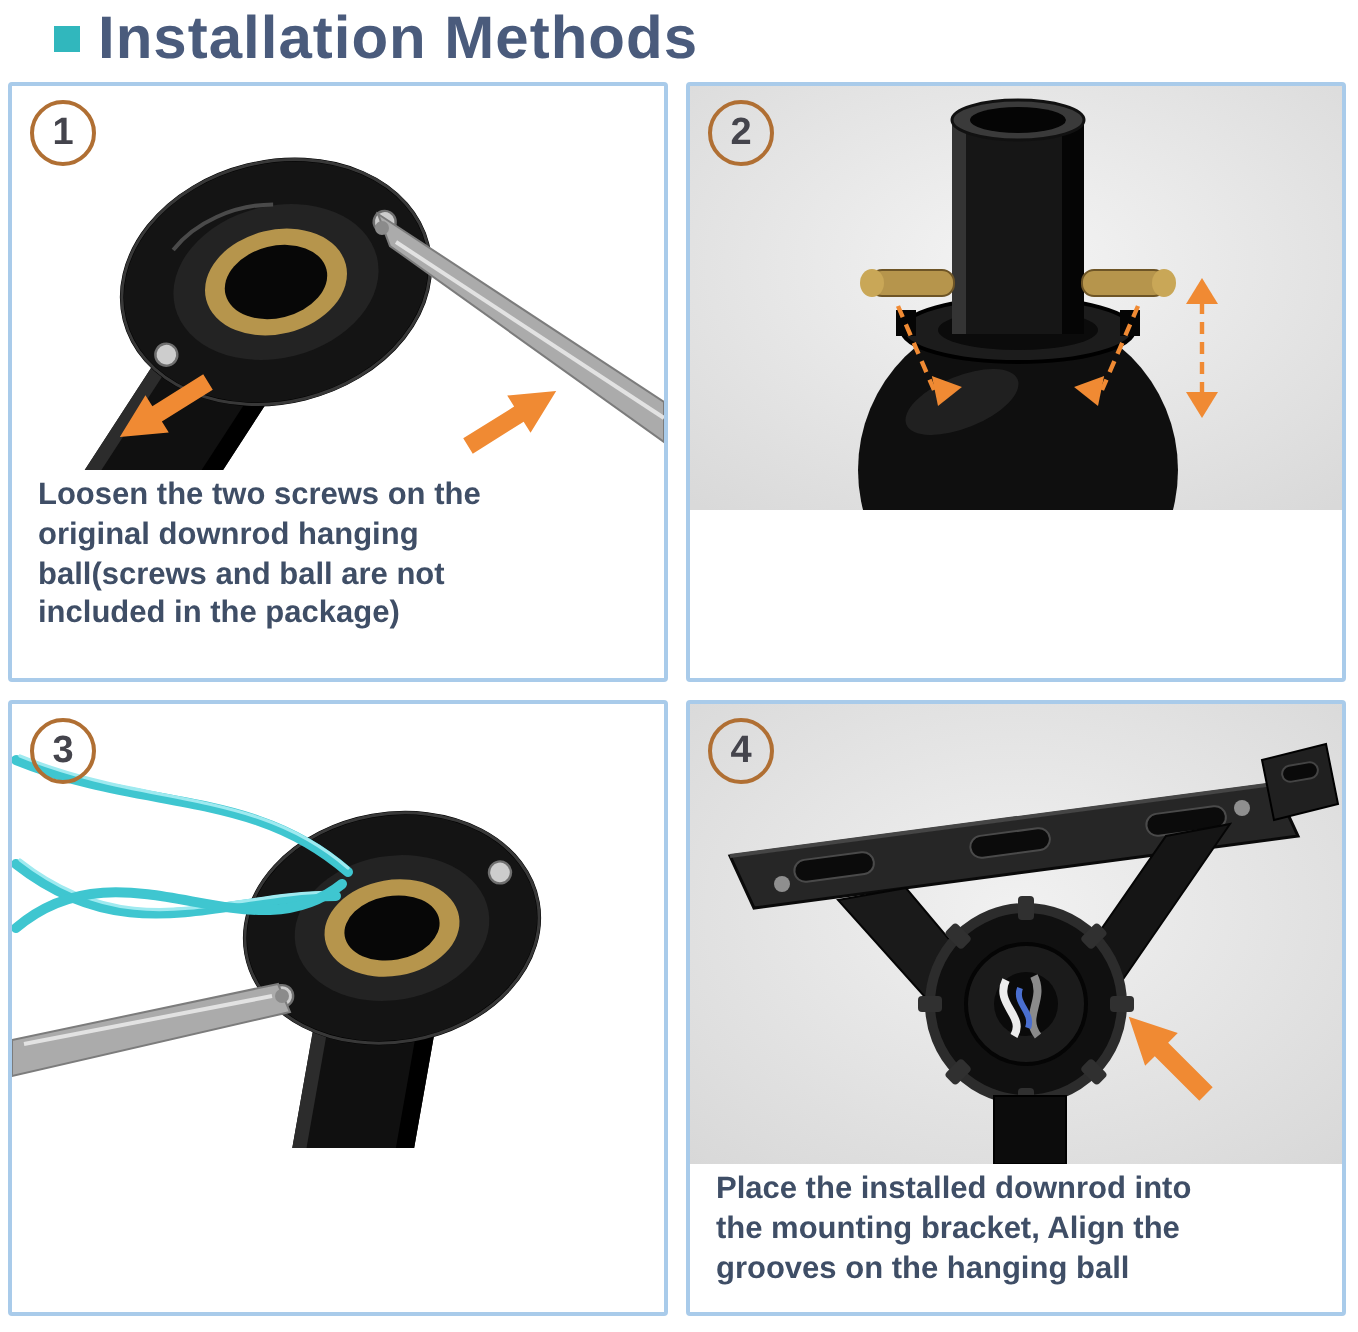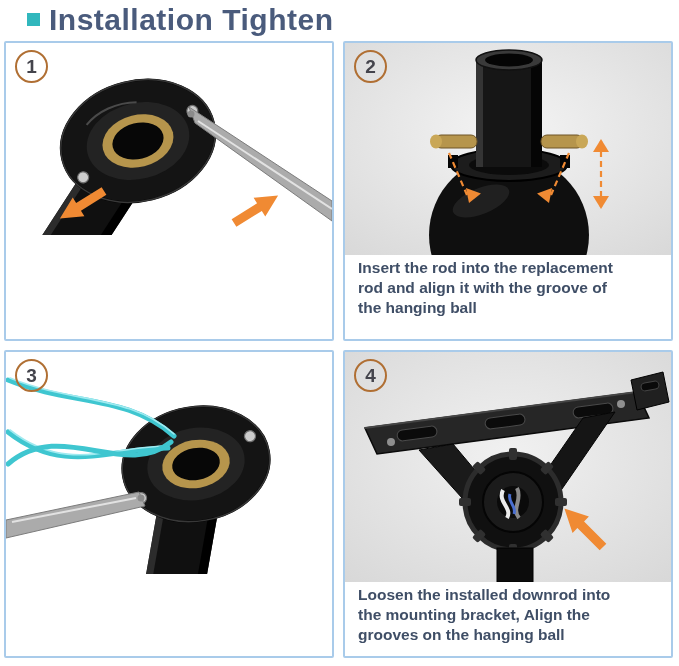--- a/index.html
+++ b/index.html
@@ -35,21 +35,21 @@
   .driver-hi{stroke:#e2e2e2;stroke-width:2;fill:none;}
   .screw{fill:#cdcdcd;stroke:#6f6f6f;stroke-width:1.2;}
 </style>
 </head>
 <body>
 
 <div class="page">
 
   <div class="header">
     <span class="title-bullet"></span>
-    <h1 class="page-title">Installation Tighten</h1>
+    <h1 class="page-title">Installation Methods</h1>
   </div>
 
   <div class="grid">
 
     <div class="panel">
       <div class="badge">1</div>
       <svg class="photo" viewBox="0 0 326 192" width="326" height="192">
 
         <g transform="translate(132,98) rotate(33)">
           <rect x="-29" y="52" width="58" height="160" fill="#101010"></rect>
@@ -70,20 +70,24 @@
 
         <g>
           <polygon class="driver" points="183,64 326,158 326,178 189,80"></polygon>
           <path class="driver-hi" d="M192,78 L326,166"></path>
           <circle cx="185" cy="71" r="3.5" fill="#8b8b8b"></circle>
         </g>
 
         <path class="arrow" d="M0,-4.5 L30,-4.5 L30,-11 L52,0 L30,11 L30,4.5 L0,4.5 Z" transform="translate(98,148) rotate(148)"></path>
         <path class="arrow" d="M0,-4.5 L30,-4.5 L30,-11 L52,0 L30,11 L30,4.5 L0,4.5 Z" transform="translate(228,180) rotate(-32)"></path>
       </svg>
+      <div class="caption">Loosen the two screws on the
+original downrod hanging
+ball(screws and ball are not
+included in the package)</div>
     </div>
 
     <div class="panel">
       <div class="badge">2</div>
       <svg class="photo" viewBox="0 0 326 212" width="326" height="212">
         <defs>
           <radialGradient id="bg2" cx="50%" cy="42%" r="75%">
             <stop offset="0%" stop-color="#f4f4f4"></stop>
               <stop offset="100%" stop-color="#d9d9d9"></stop>
           </radialGradient>
@@ -117,23 +121,20 @@
         <g>
           <path class="dash" d="M104,110 L122,152"></path>
           <path class="dash" d="M224,110 L206,152"></path>
           <polygon class="ahead" points="0,0 -8,-13 8,-13" transform="translate(124,160) rotate(20)"></polygon>
           <polygon class="ahead" points="0,0 -8,-13 8,-13" transform="translate(204,160) rotate(-20)"></polygon>
           <path class="dash" d="M256,98 L256,164"></path>
           <polygon class="ahead" points="0,0 -8,-13 8,-13" transform="translate(256,96) rotate(180)"></polygon>
           <polygon class="ahead" points="0,0 -8,-13 8,-13" transform="translate(256,166)"></polygon>
         </g>
       </svg>
-      <div class="caption">Insert the rod into the replacement
-rod and align it with the groove of
-the hanging ball</div>
     </div>
 
     <div class="panel">
       <div class="badge">3</div>
       <svg class="photo" viewBox="0 0 326 222" width="326" height="222">
 
         <g transform="translate(190,112) rotate(10)">
           <rect x="-30" y="50" width="60" height="170" fill="#101010"></rect>
           <rect x="-30" y="50" width="7" height="170" fill="#2c2c2c"></rect>
           <rect x="21" y="50" width="9" height="170" fill="#000"></rect>
@@ -210,19 +211,19 @@
           <circle cx="168" cy="150" r="16" fill="#0a0a0a"></circle>
           <path d="M158,138 C152,150 168,156 162,166" stroke="#ececec" stroke-width="4" fill="none"></path>
           <path d="M172,136 C178,148 166,156 174,166" stroke="#8a8a8a" stroke-width="4" fill="none"></path>
           <path d="M165,142 C162,150 172,154 169,162" stroke="#4a6fd0" stroke-width="3" fill="none"></path>
         </g>
 
         <rect x="152" y="196" width="36" height="34" fill="#0c0c0c" stroke="#000"></rect>
 
         <path class="arrow" d="M0,-4.5 L30,-4.5 L30,-11 L52,0 L30,11 L30,4.5 L0,4.5 Z" transform="translate(258,195) rotate(225) scale(1.05)"></path>
       </svg>
-      <div class="caption">Loosen the installed downrod into
+      <div class="caption">Place the installed downrod into
 the mounting bracket, Align the
 grooves on the hanging ball</div>
     </div>
 
   </div>
 </div>
 
 </body></html>

